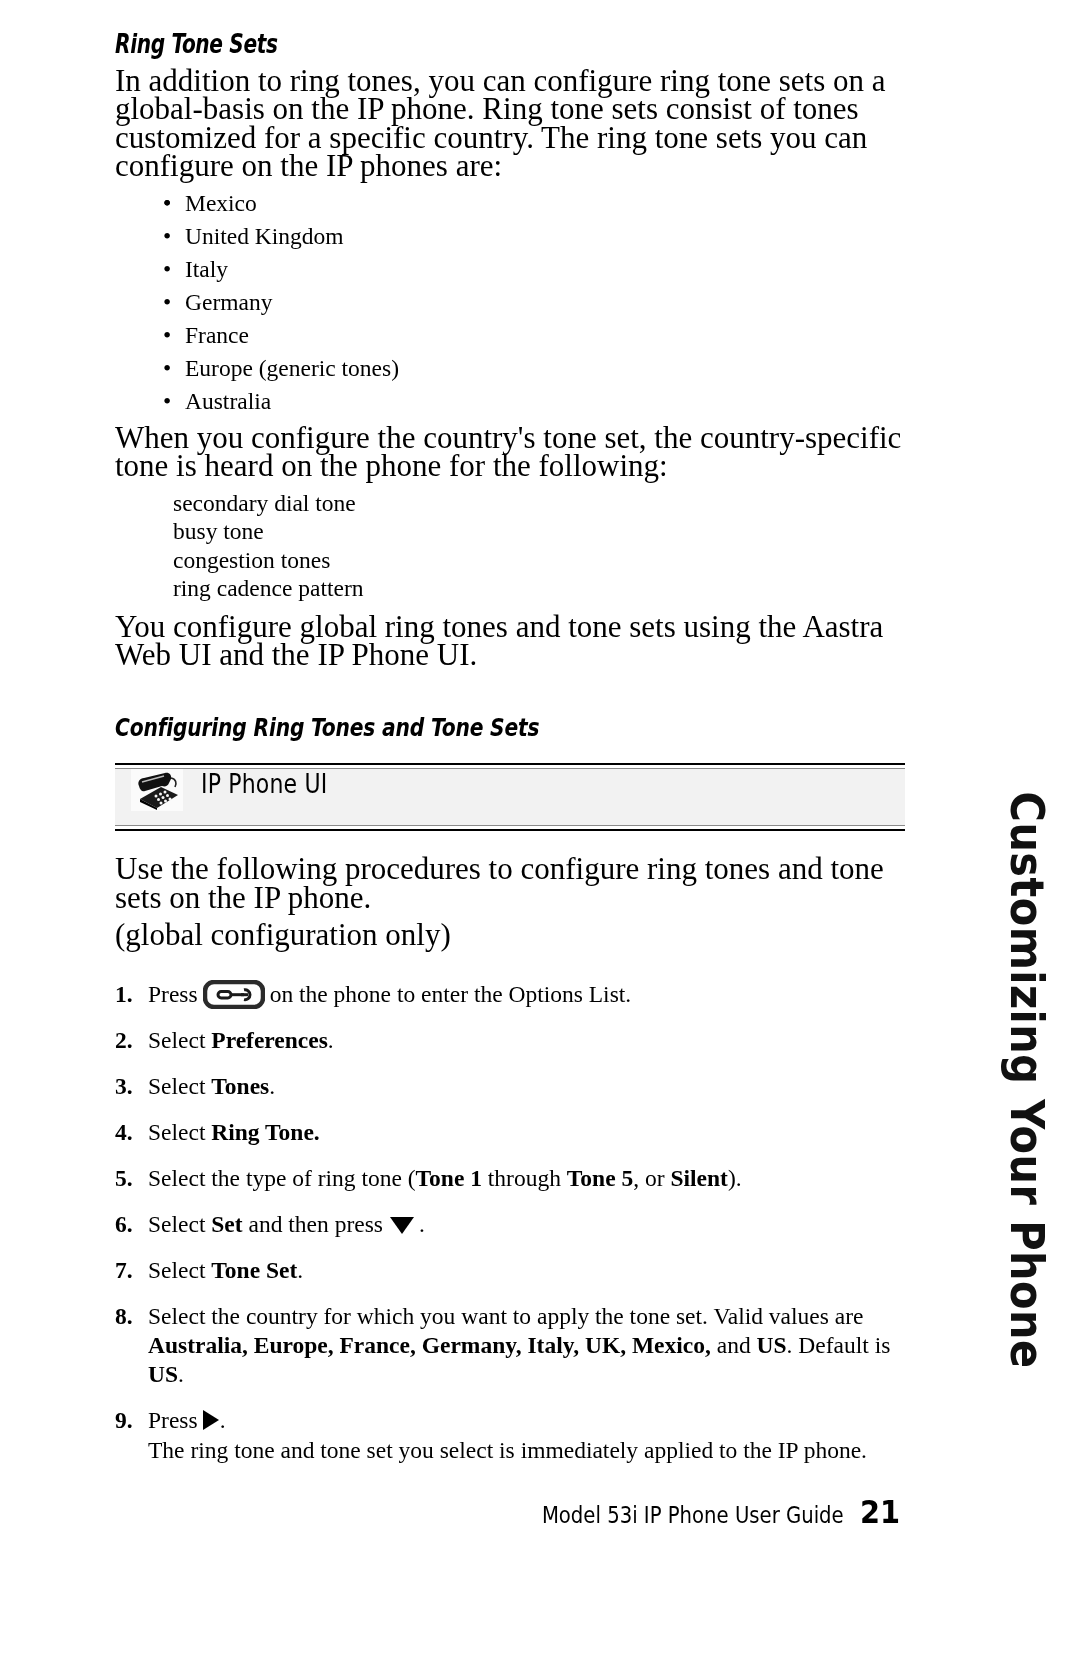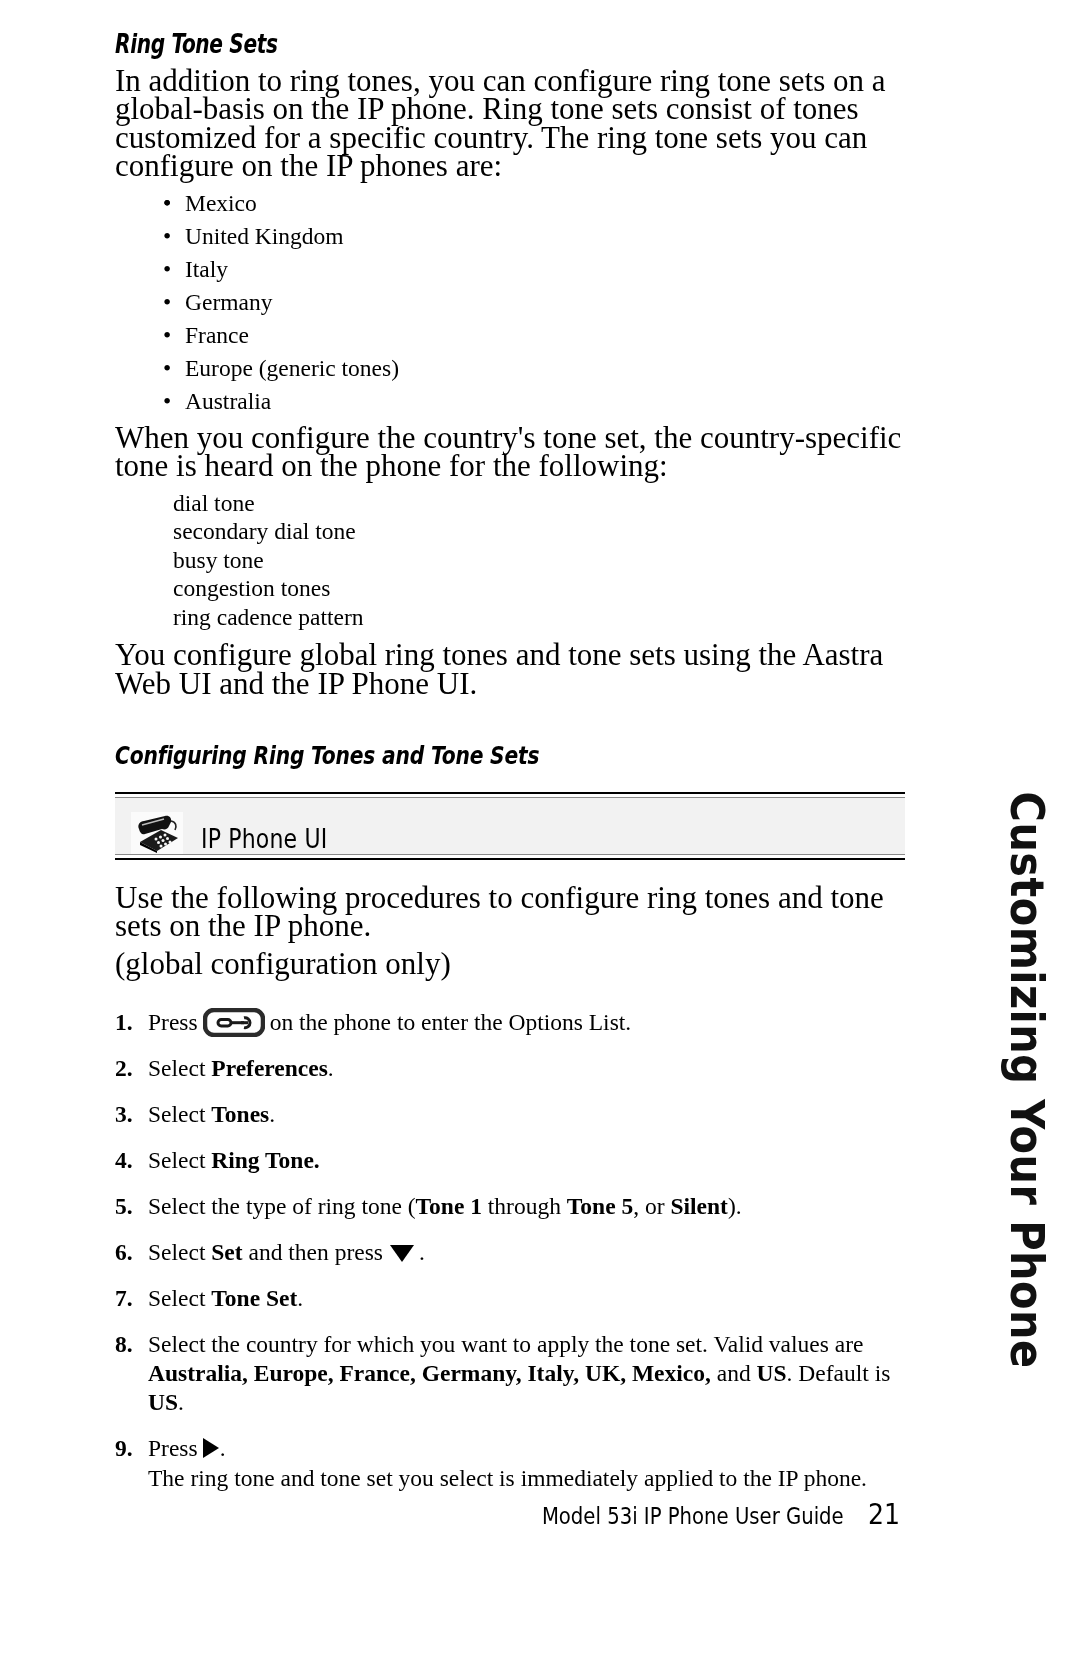--- a/index.html
+++ b/index.html
@@ -103,21 +103,21 @@
   }
   .rule-double-top {
     border-top: 2.5px solid #000;
     border-bottom: 1.5px solid #8a8a8a;
     height: 3px;
   }
   .banner {
     background: #f2f2f2;
     height: 56px;
     display: flex;
-    align-items: flex-end;
+    align-items: flex-start;
     padding-left: 16px;
     box-sizing: border-box;
   }
   .rule-double-bottom {
     border-top: 1.5px solid #8a8a8a;
     border-bottom: 2.5px solid #000;
     height: 3px;
   }
   .banner-icon {
     width: 52px;
@@ -225,23 +225,23 @@
   .footer-title {
     font-family: "DejaVu Sans Condensed", "Liberation Sans Narrow", "Liberation Sans", sans-serif;
     font-size: 23px;
     letter-spacing: 0px;
     display: inline-block;
     transform: scaleX(0.95);
     transform-origin: right center;
   }
   .footer-page {
     font-family: "DejaVu Sans Condensed", "Liberation Sans Narrow", "Liberation Sans", sans-serif;
-    font-size: 28px;
-    font-weight: normal;
-    margin-left: 24px;
+    font-size: 32px;
+    font-weight: bold;
+    margin-left: 16px;
     display: inline-block;
   }
 </style>
 </head>
 <body>
 
 <div class="page">
 
   <div class="content">
 
@@ -256,21 +256,20 @@
       <li><span class="bdot">•</span><span>Italy</span></li>
       <li><span class="bdot">•</span><span>Germany</span></li>
       <li><span class="bdot">•</span><span>France</span></li>
       <li><span class="bdot">•</span><span>Europe (generic tones)</span></li>
       <li><span class="bdot">•</span><span>Australia</span></li>
     </ul>
 
     <p class="body">When you configure the country's tone set, the country-specific tone is heard on the phone for the following:</p>
 
     <ul class="plainlist">
-      <li>dial tone</li>
       <li>secondary dial tone</li>
       <li>busy tone</li>
       <li>congestion tones</li>
       <li>ring cadence pattern</li>
     </ul>
 
     <p class="body">You configure global ring tones and tone sets using the Aastra Web UI and the IP Phone UI.</p>
 
     <h3 class="h-sub">Configuring Ring Tones and Tone Sets</h3>
 

